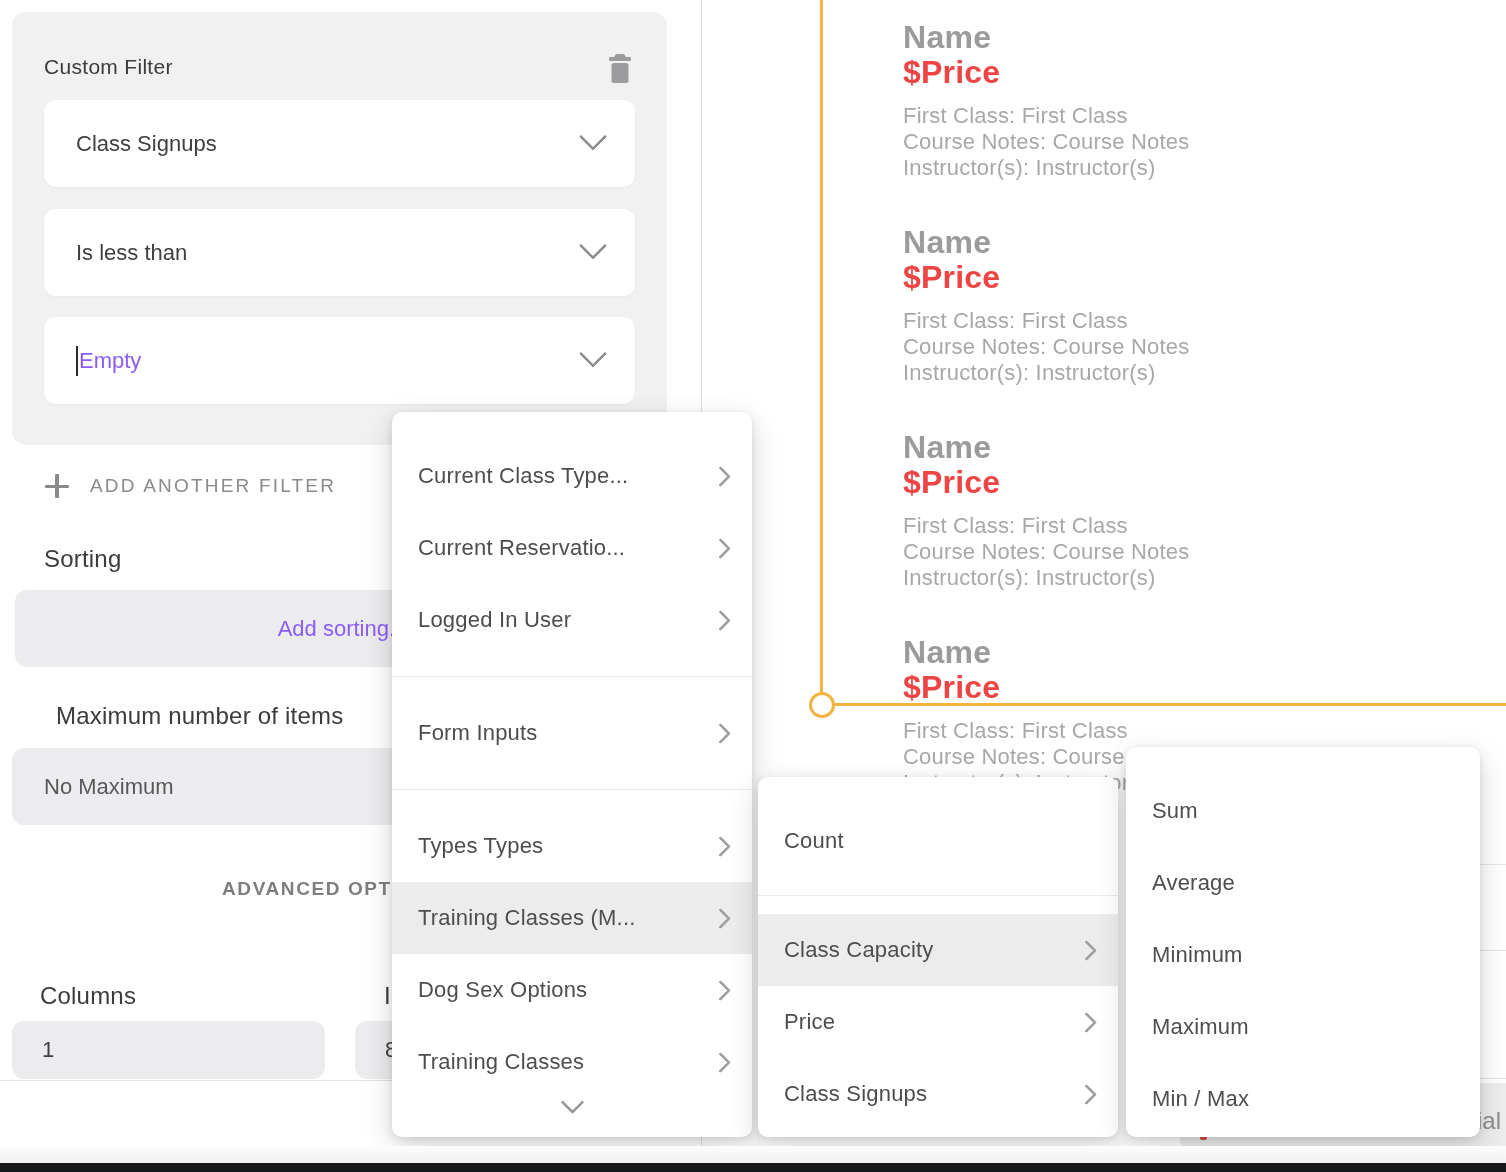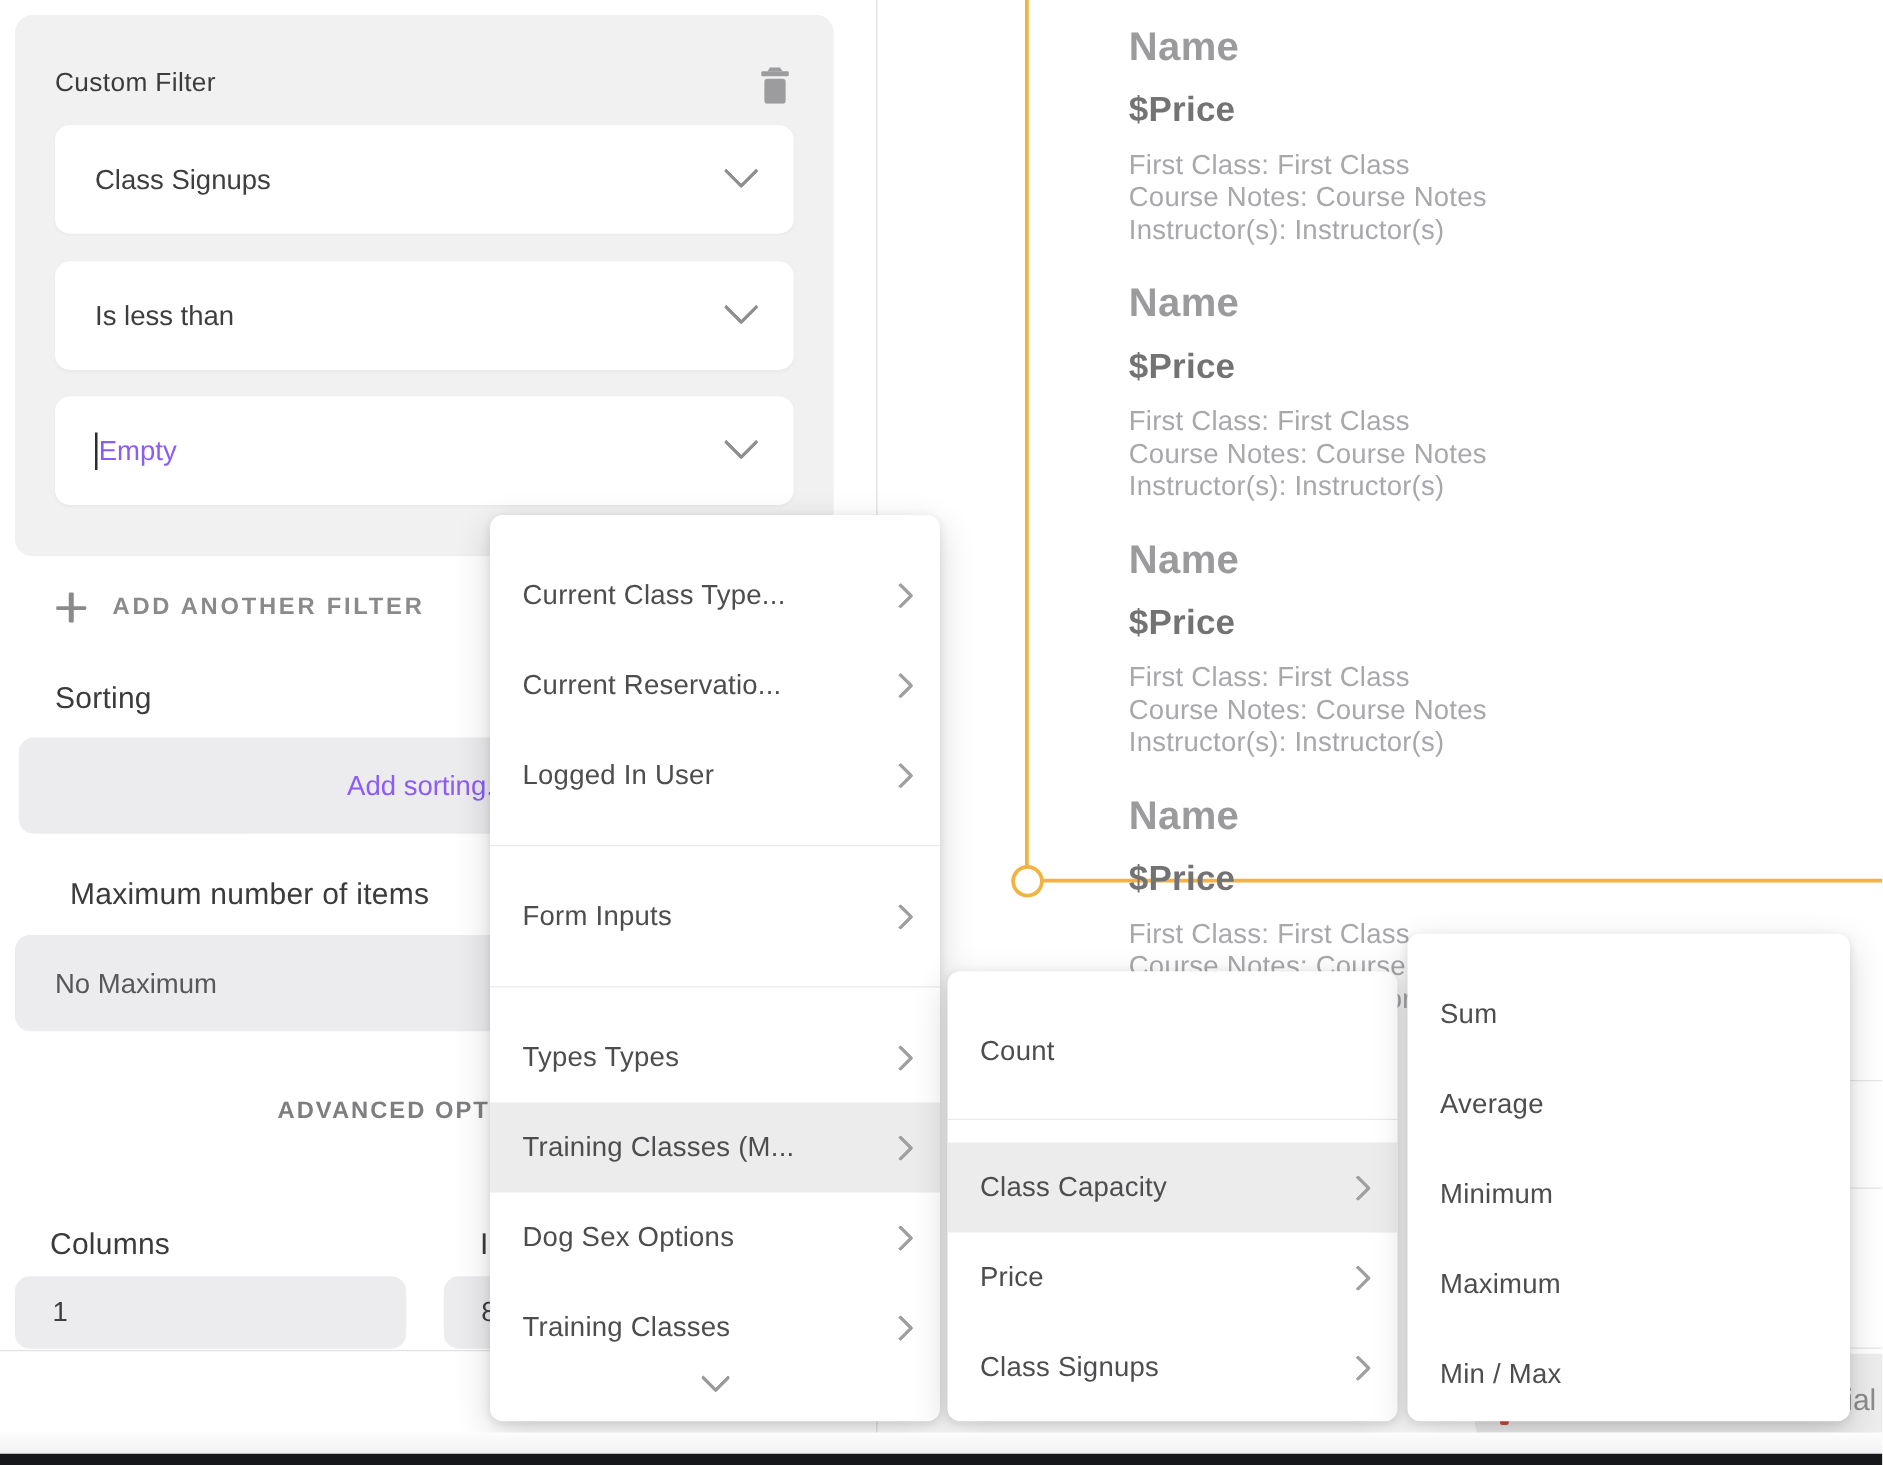--- a/index.html
+++ b/index.html
@@ -21,21 +21,21 @@
              border-radius:2px;transform:rotate(45deg) translate(-3px,-3px);display:inline-block;}
   .placeholder{color:#8b5cf6;}
   .caret{display:inline-block;width:2px;height:30px;background:#2c2c2e;margin-right:1px;vertical-align:middle;}
 
   .add-filter{left:44px;top:468px;height:36px;display:flex;align-items:center;gap:20px;background:none;border:none;
               cursor:pointer;z-index:1;padding:0;}
   .plus{position:relative;width:26px;height:26px;display:inline-block;}
   .plus::before,.plus::after{content:"";position:absolute;background:#8a8a8c;border-radius:1px;}
   .plus::before{left:1px;top:11.5px;width:24px;height:3.6px;}
   .plus::after{left:11.2px;top:1px;width:3.6px;height:24px;}
-  .add-filter span.txt{font-size:19px;font-weight:700;letter-spacing:2.2px;color:#8a8a8c;}
+  .add-filter span.txt{font-size:19px;font-weight:400;letter-spacing:2.2px;color:#8a8a8c;}
 
   .field-label{font-size:24px;color:#3b3b3d;z-index:1;letter-spacing:.2px;}
   .gray-input{background:#ececee;border-radius:12px;display:flex;align-items:center;padding:0 32px;
               box-sizing:border-box;font-size:22px;z-index:1;cursor:text;}
   .sorting-label{left:44px;top:545px;}
   .sorting-input{left:15px;top:590px;width:655px;height:77px;justify-content:center;}
   .max-label{left:44px;top:702px;margin-left:12px;}
   .max-input{left:12px;top:748px;width:655px;height:77px;color:#58585a;}
   .advanced{left:222px;top:878px;font-size:19px;font-weight:700;letter-spacing:1.6px;color:#7e7e80;z-index:1;
             background:none;border:none;cursor:pointer;padding:0;position:absolute;}
@@ -47,21 +47,21 @@
 
   
   .sel-line-v{left:820px;top:0;width:3px;height:705px;background:#f2b340;z-index:2;}
   .sel-line-h{left:820px;top:703px;width:686px;height:3px;background:#f2b340;z-index:2;}
   .sel-handle{left:809px;top:692px;width:20px;height:20px;border:3px solid #f2b340;border-radius:50%;
               background:#fff;z-index:3;cursor:grab;}
   .preview{left:903px;top:20px;width:420px;height:800px;z-index:2;}
   .p-item{position:absolute;left:0;width:420px;}
   .p-item.i1{top:0;} .p-item.i2{top:205px;} .p-item.i3{top:410px;} .p-item.i4{top:615px;}
   .p-name{font-size:32px;font-weight:700;color:#9b9b9e;line-height:34px;letter-spacing:.3px;}
-  .p-price{font-size:28px;font-weight:700;color:#737373;line-height:28px;margin-top:20px;letter-spacing:.2px;}
+  .p-price{font-size:32px;font-weight:700;color:#ef4444;line-height:28px;margin-top:4px;letter-spacing:.2px;}
   .p-lines{margin-top:17px;font-size:22px;color:#a8a8ac;line-height:26px;letter-spacing:.2px;}
 
   
   .r-line{left:1450px;width:56px;height:1px;background:#e6e6e8;z-index:2;}
   .rl1{top:864px;} .rl2{top:950px;} .rl3{top:1078px;}
   .ial-bar{left:1180px;top:1083px;width:345px;height:70px;background:#ededee;border-radius:14px;z-index:3;}
   .ial-text{position:absolute;left:297px;top:24px;font-size:24px;color:#8c8c8e;}
   .red-mark{left:1200px;top:1130px;width:7px;height:10px;background:#d44a3a;border-radius:2px;z-index:4;}
 
   

